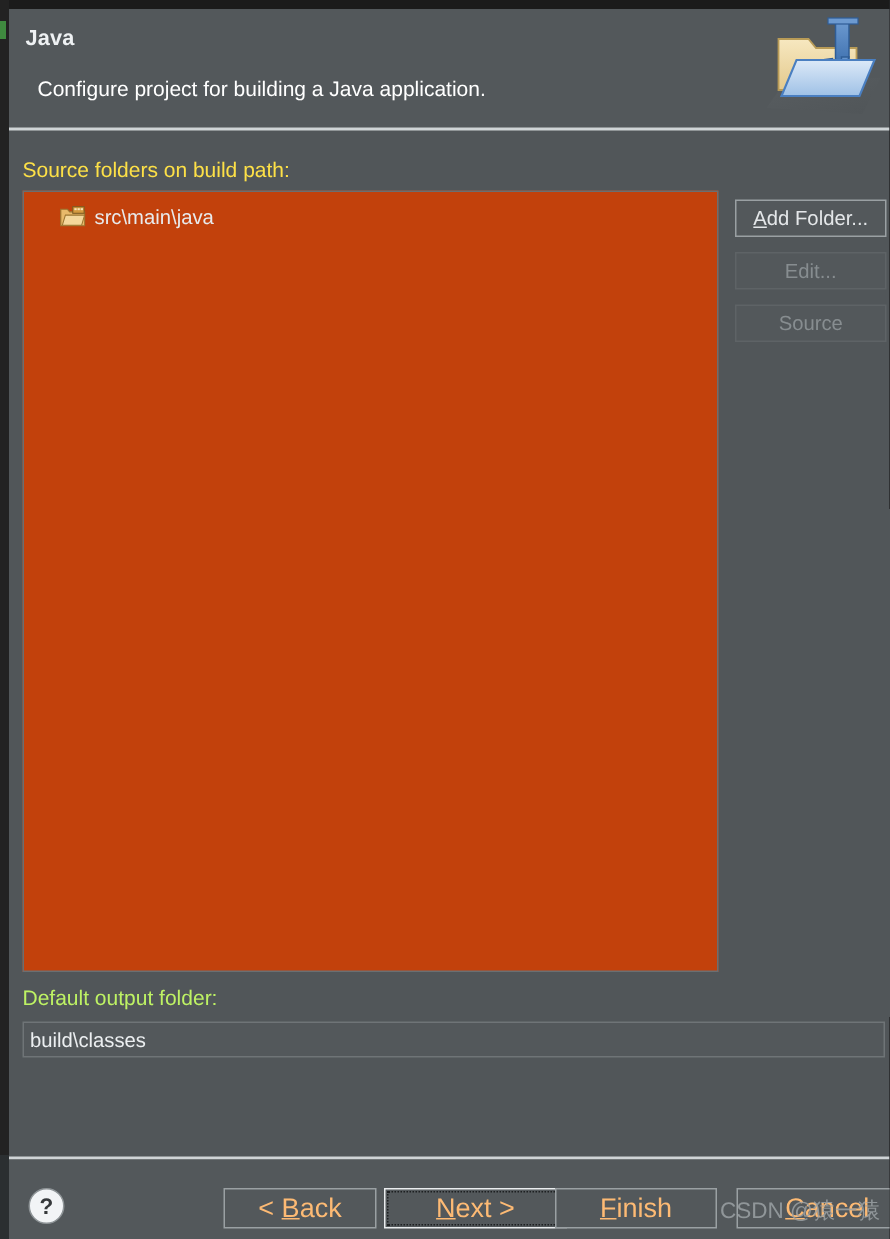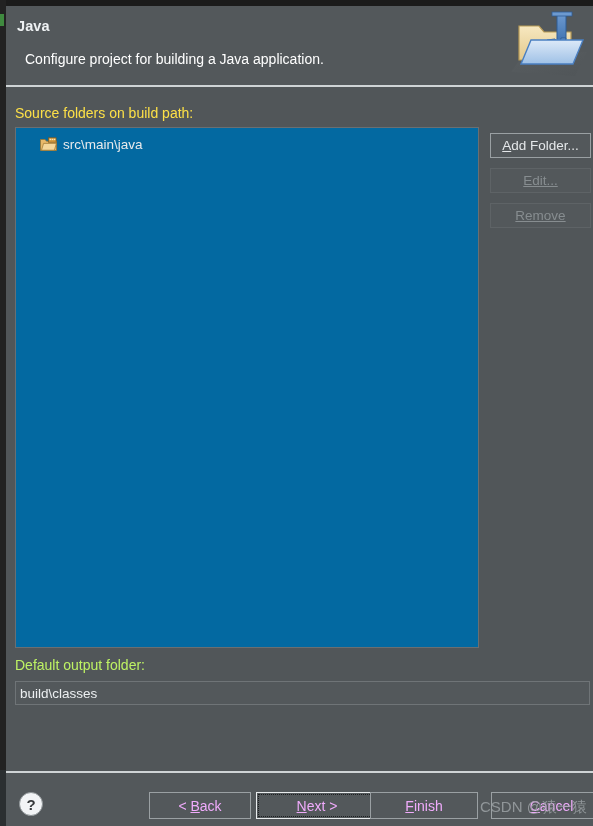--- a/index.html
+++ b/index.html
@@ -104,21 +104,21 @@
     top: 99px;
     font-size: 14px;
     color: #fde047;
   }
   .tree-panel {
     position: absolute;
     left: 9px;
     top: 121px;
     width: 464px;
     height: 521px;
-    background: #0369a1;
+    background: #c2410c;
     border: 1px solid #6a6f72;
     box-sizing: border-box;
     overflow: hidden;
   }
   .tree-row {
     position: absolute;
     left: 0;
     top: 5px;
     width: 100%;
     height: 22px;
@@ -152,21 +152,20 @@
     box-sizing: border-box;
     display: flex;
     align-items: center;
     justify-content: center;
     padding: 0;
     font-family: "Liberation Sans", sans-serif;
   }
   .side-btn.disabled {
     color: #878d90;
     border: 1px solid #5e6366;
-    text-decoration: underline;
   }
   #btn-add-folder { top: 127px; }
   #btn-edit       { top: 162px; }
   #btn-remove     { top: 197px; }
   .mnem { text-decoration: underline; }
 
   
   .label-out {
     position: absolute;
     left: 9px;
@@ -213,22 +212,22 @@
     left: 12px;
     top: 18px;
     width: 26px;
     height: 26px;
   }
   .dlg-btn {
     position: absolute;
     top: 19px;
     height: 27px;
     background: #53585b;
-    color: #f0abfc;
-    font-size: 14px;
+    color: #fdba74;
+    font-size: 18px;
     font-family: "Liberation Sans", sans-serif;
     border: 1px solid #9aa0a3;
     box-sizing: border-box;
     display: flex;
     align-items: center;
     justify-content: center;
     padding: 0;
   }
   #btn-back   { left: 143px;  width: 102px; }
   #btn-next   { left: 250px;  width: 122px; border: 1px solid #e9ecee; }
@@ -314,21 +313,21 @@
       </div>
     </div>
 
     <button class="side-btn" id="btn-add-folder">
       <span><span class="mnem">A</span>dd Folder...</span>
     </button>
     <button class="side-btn disabled" id="btn-edit" disabled="">
       <span>Edit...</span>
     </button>
     <button class="side-btn disabled" id="btn-remove" disabled="">
-      <span>Remove</span>
+      <span>Source</span>
     </button>
 
     <div class="label-out">Default output folder:</div>
     <input class="out-field" id="out-field" type="text" value="build\classes" style="">
 
     <div class="bottom-sep"></div>
     <div class="bottom-bar">
 
       <svg class="help-icon" viewBox="0 0 26 26">
         <circle cx="13" cy="13" r="11.5" fill="#f2f4f6" stroke="#8e9497" stroke-width="1"></circle>

